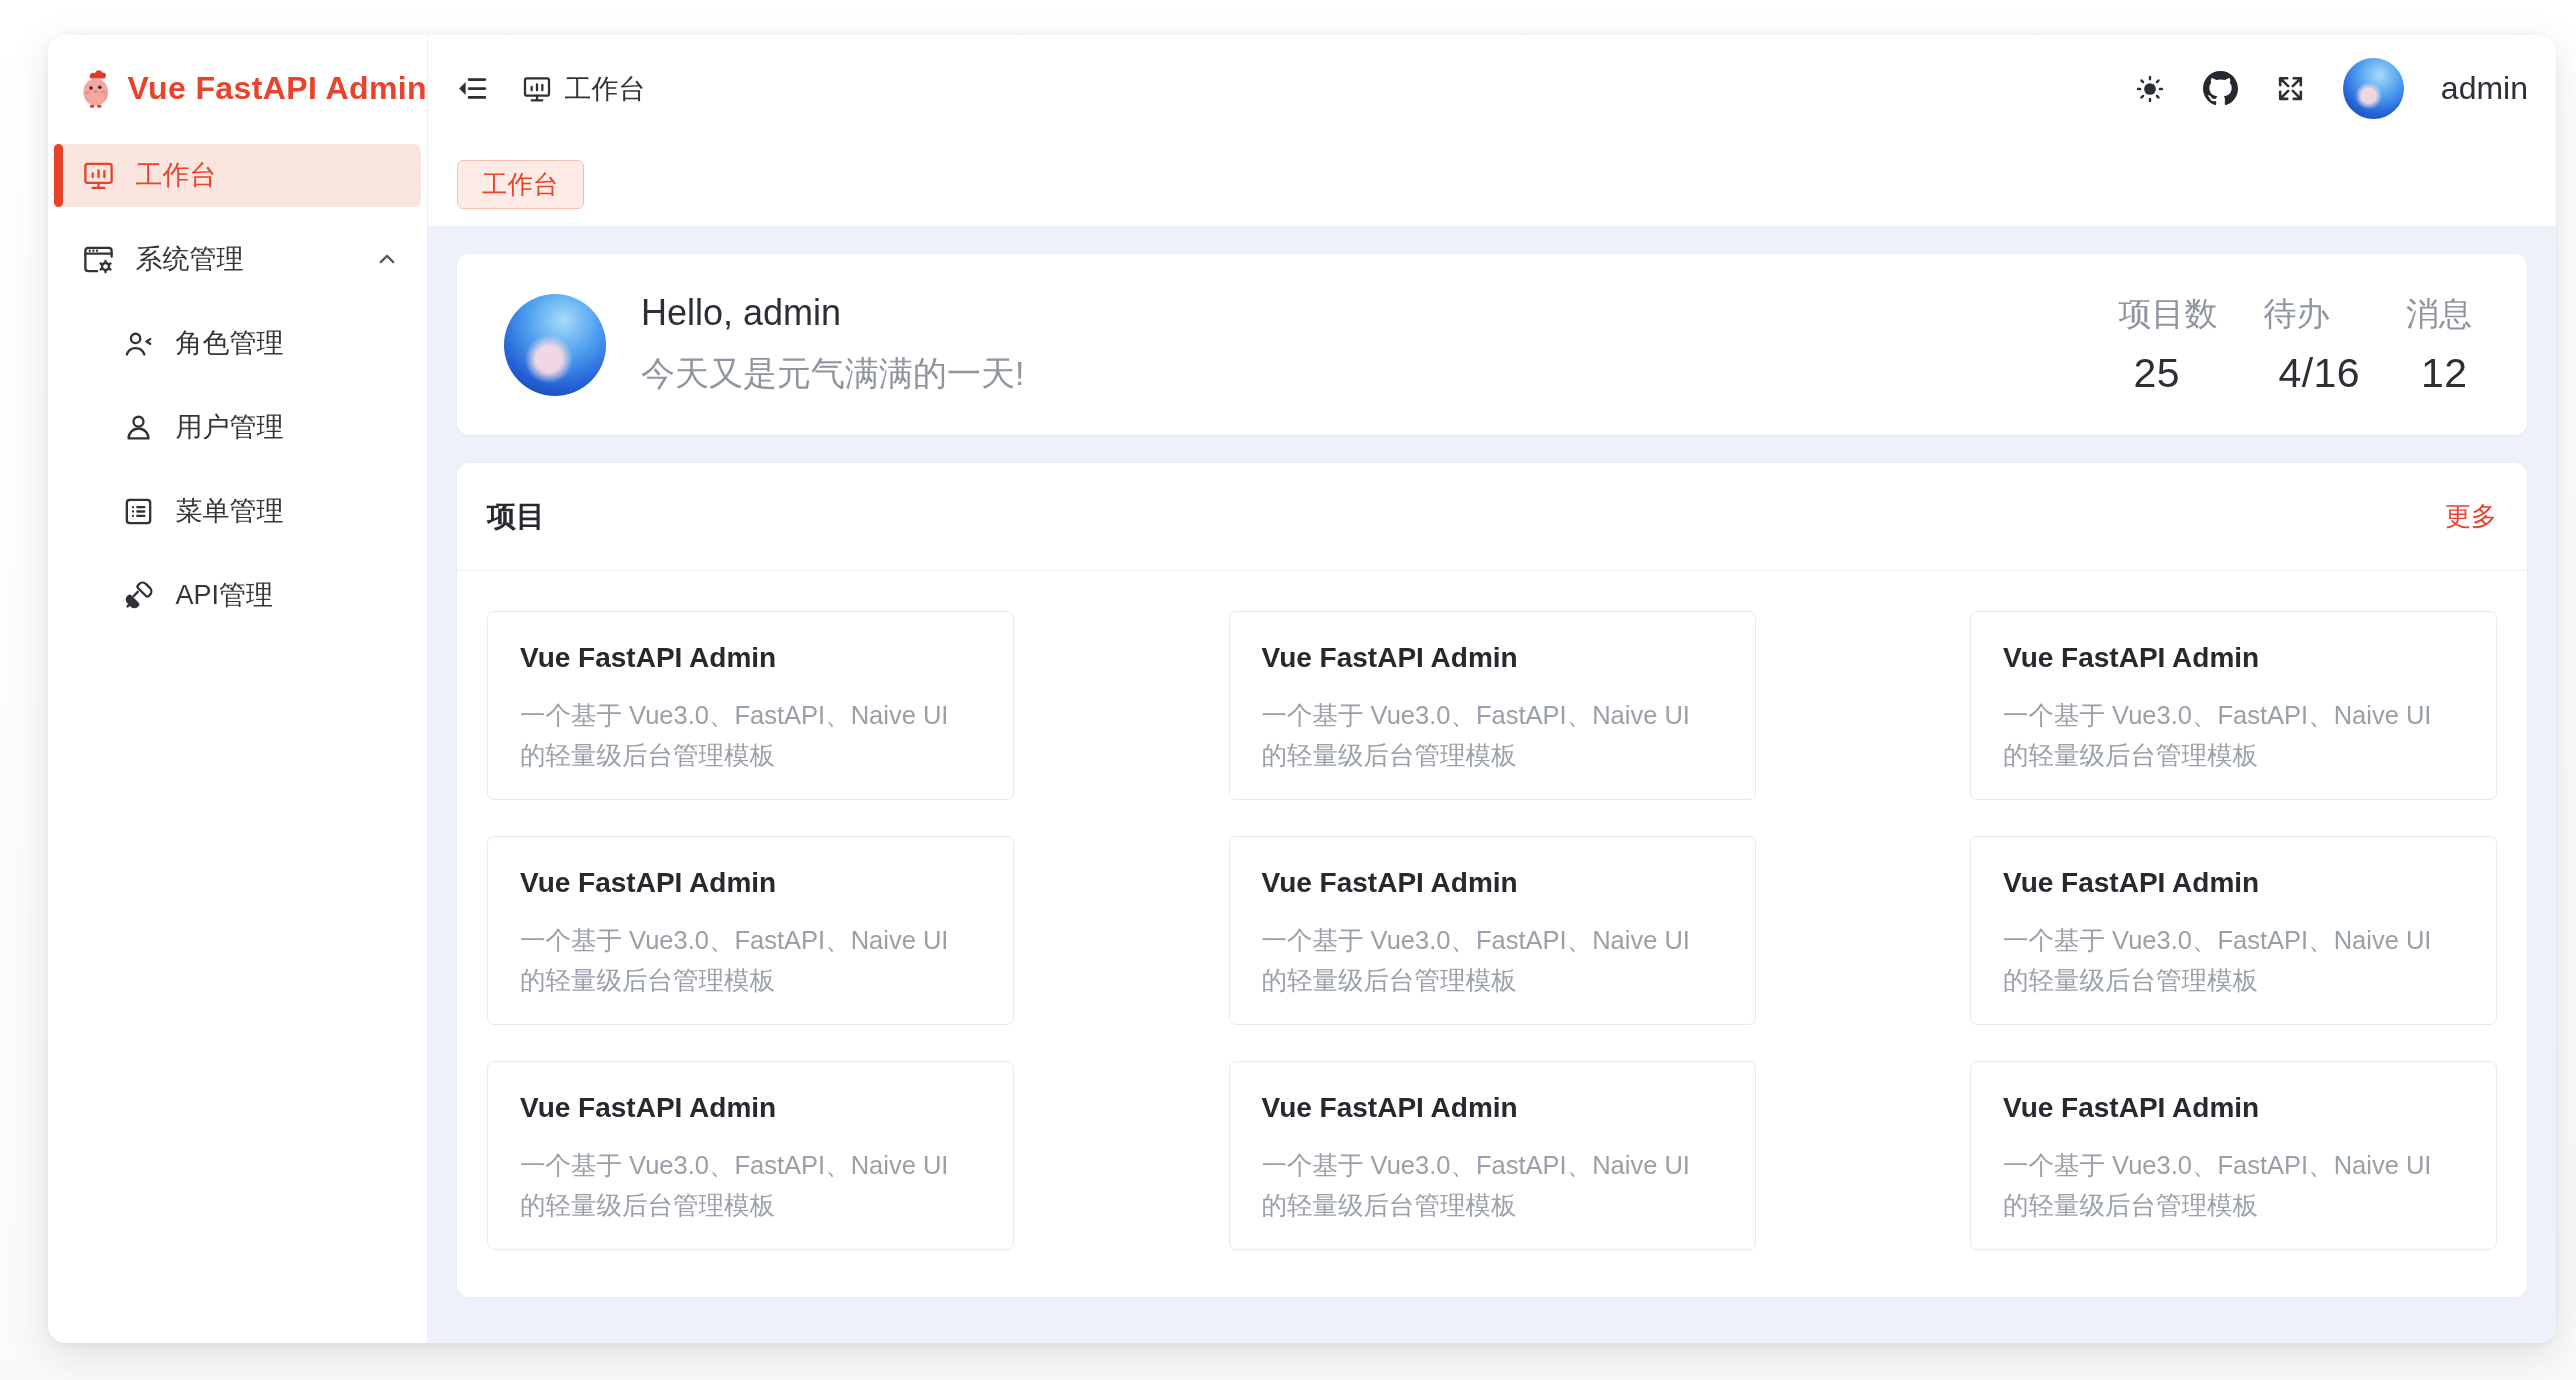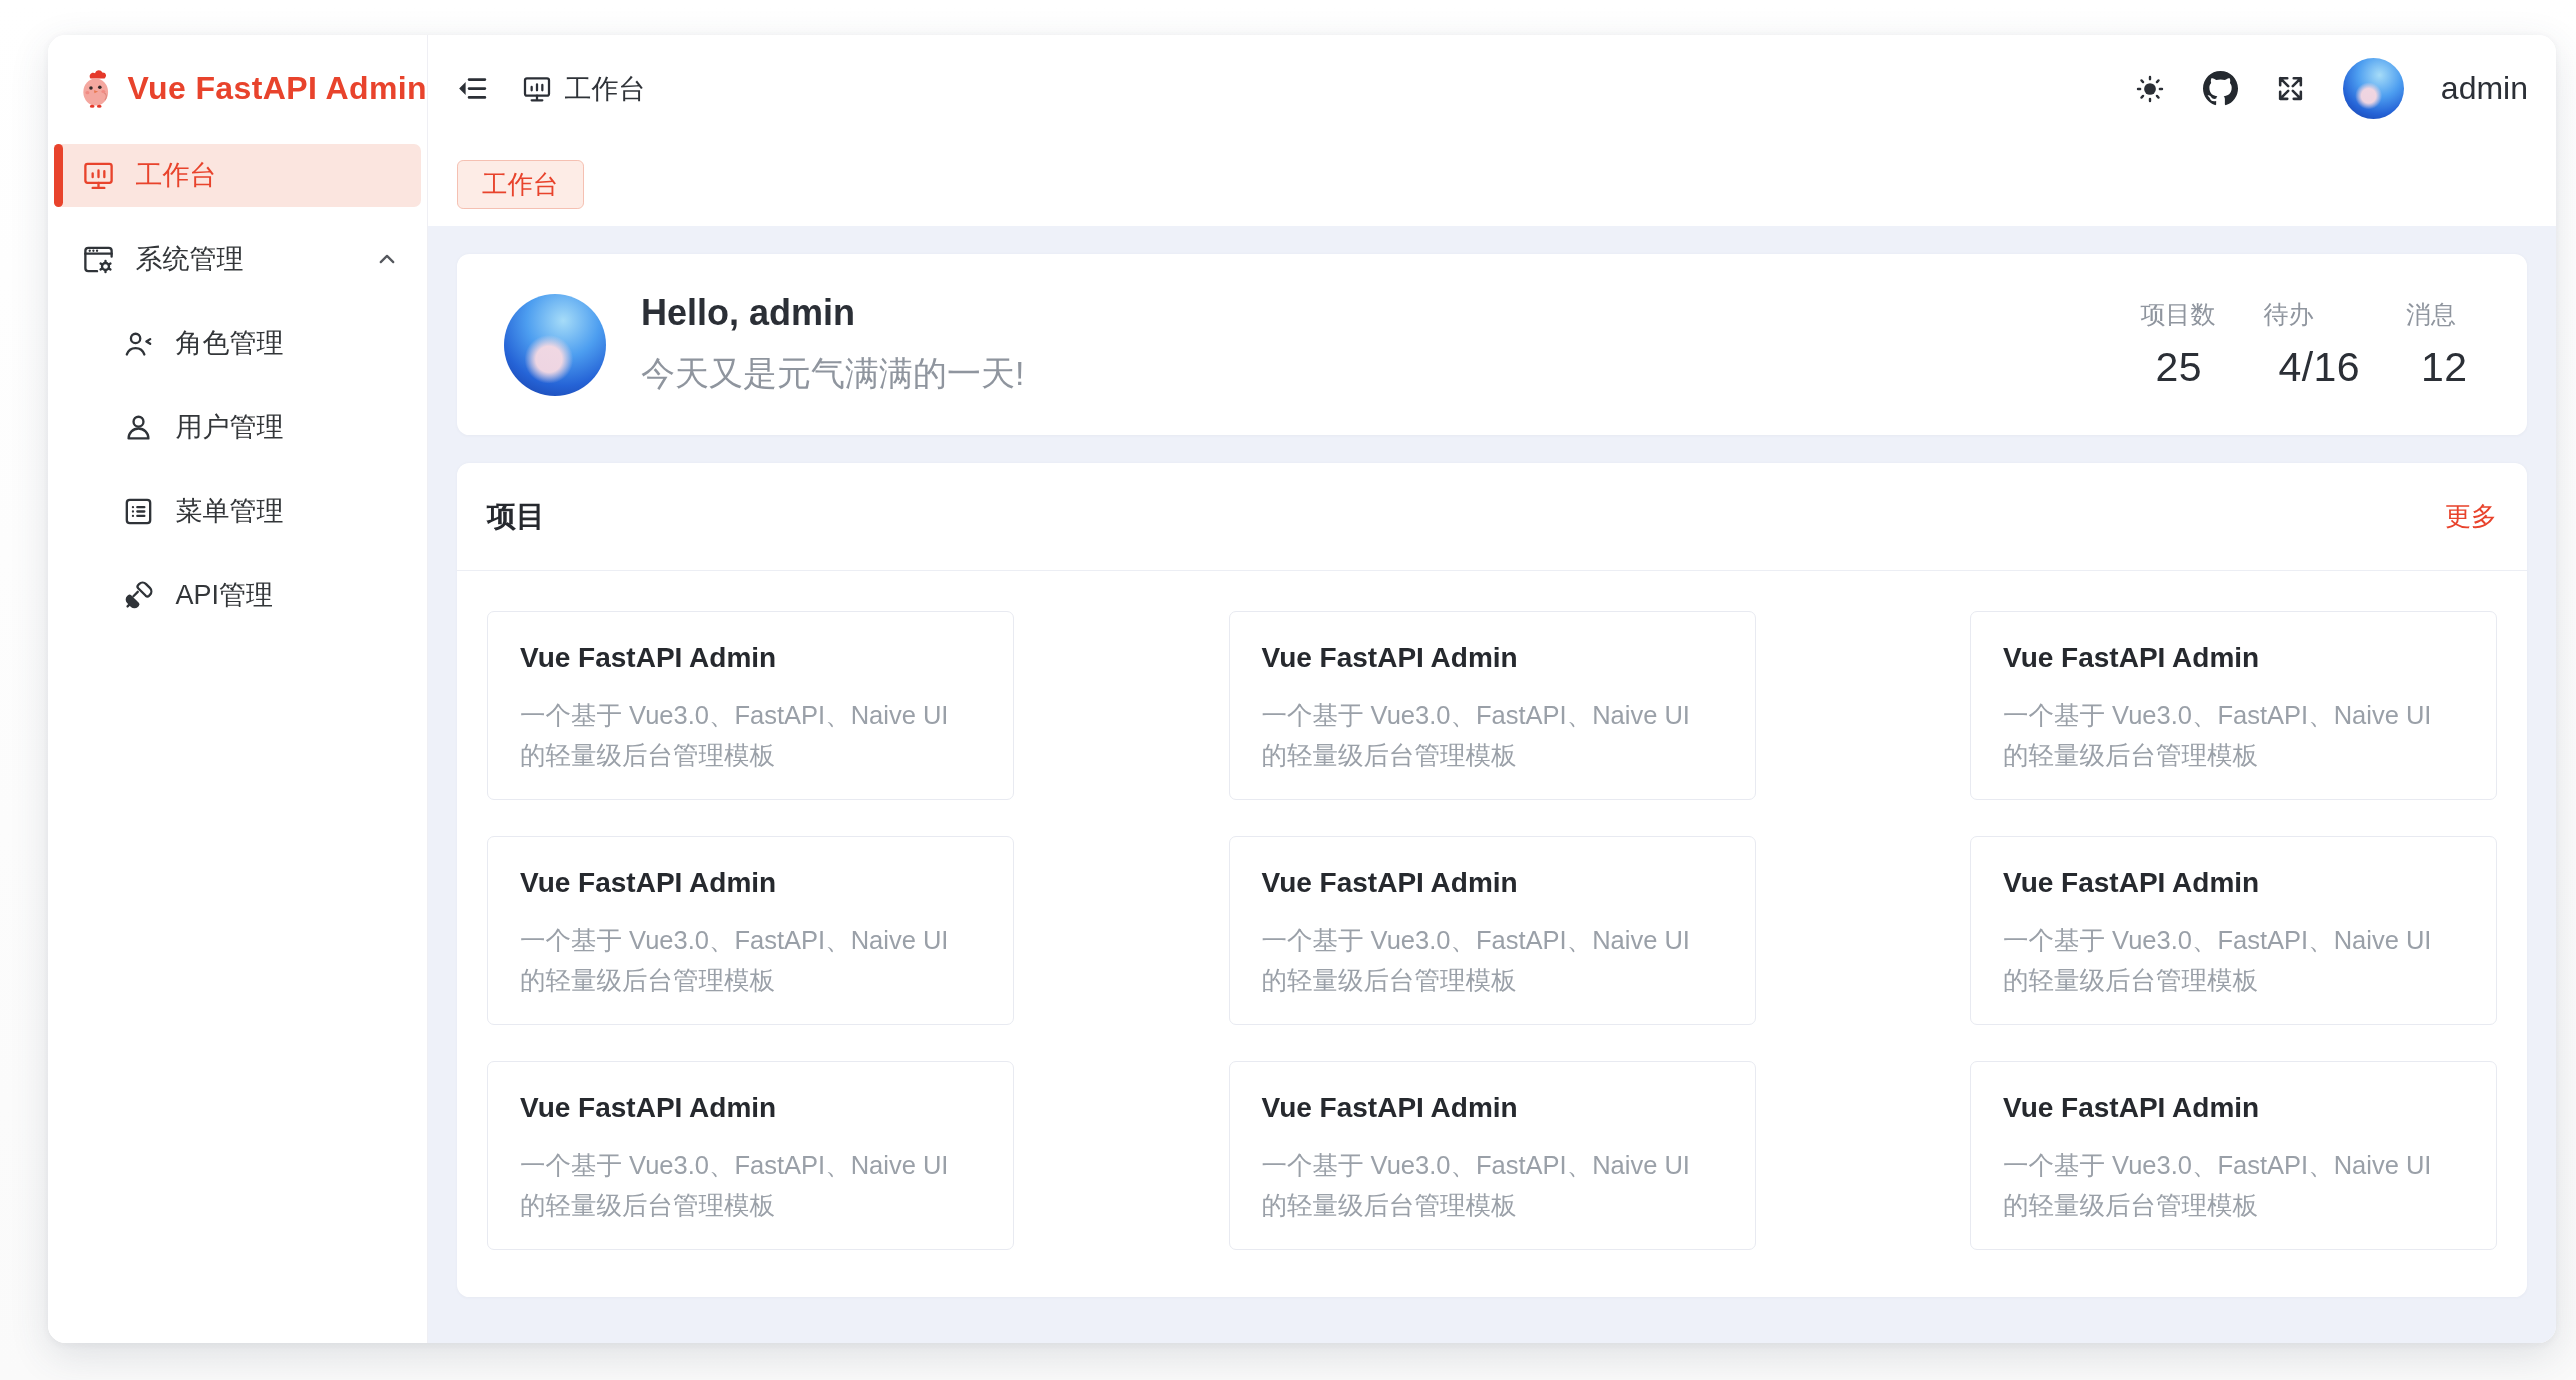--- a/index.html
+++ b/index.html
@@ -47,25 +47,25 @@
          background:#FDECE6; color:#E8432C; font-size:25.5px; border-radius:6.1px; cursor:pointer; }
 
   
   .content { flex:1; background:#EEF1F9; padding:28px 29px; overflow:hidden; }
   .welcome-card { height:181px; background:#fff; border-radius:12.3px; display:flex; align-items:center;
                   padding:0 44px 0 47px; box-shadow:0 0.9px 3.5px rgba(40,50,80,.04); }
   .welcome-avatar { width:102px; height:102px; border-radius:50%; flex:none;
             background: radial-gradient(circle at 44% 64%, rgba(248,218,226,.95) 0 15%, rgba(248,218,226,0) 28%),
                         radial-gradient(circle at 58% 26%, #a6dcf8 0%, #4d9ef0 38%, #2563d6 68%, #16379c 100%); }
   .welcome-text { margin-left:35px; flex:1; min-width:0; }
-  .welcome-title { font-size:36px; font-weight:700; color:#2b2f36; margin-bottom:17.6px; }
+  .welcome-title { font-size:36px; font-weight:400; color:#2b2f36; margin-bottom:17.6px; }
   .welcome-msg { font-size:34px; color:#8f959e; }
   .stats { display:flex; gap:46px; align-items:flex-start; }
   .stat { min-width:77px; }
-  .stat-label { font-size:25px; color:#8f959e; margin-bottom:12.3px; }
+  .stat-label { font-size:33px; color:#8f959e; margin-bottom:12.3px; }
   .stat-value { font-size:41px; font-weight:500; color:#2b2f36; letter-spacing:0.4px;margin-left:15px; }
 
   .projects-panel { margin-top:28px; background:#fff; border-radius:12.3px; box-shadow:0 0.9px 3.5px rgba(40,50,80,.04); }
   .panel-header { height:108px; display:flex; align-items:center; justify-content:space-between;
                   padding:0 30px; border-bottom:1.8px solid #eceef4; }
   .panel-title { font-size:29px; font-weight:700; color:#26292e; }
   .panel-more { font-size:26px; color:#E8432C; cursor:pointer; }
   .projects-grid { display:flex; flex-wrap:wrap; justify-content:space-between; row-gap:36px; padding:40px 30px 47px 30px; }
   .project-card { width:527px; height:189px; border:1.8px solid #e8eaf1; border-radius:7px; padding:30px 32px; cursor:pointer; background:#fff; }
   .project-title { font-size:28px; font-weight:700; color:#26292e; }

